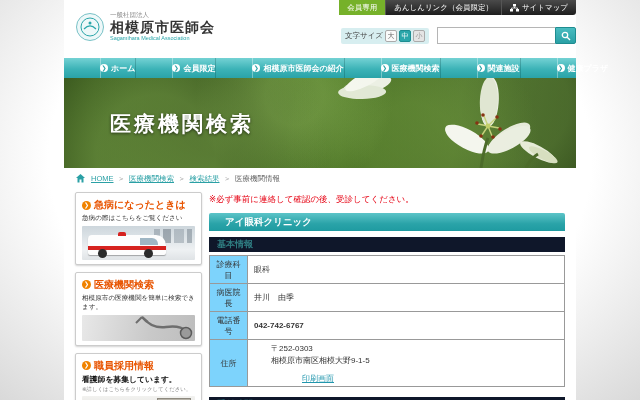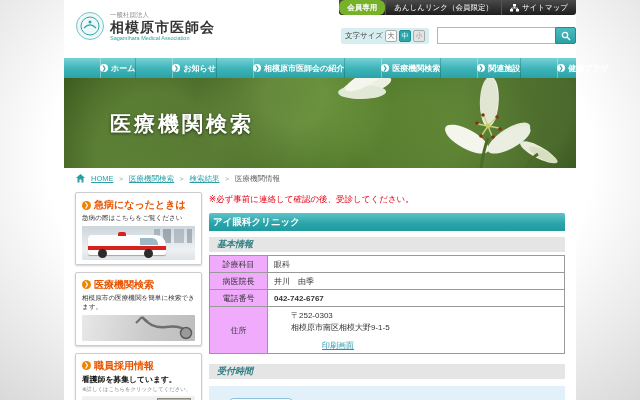--- a/index.html
+++ b/index.html
@@ -6,30 +6,30 @@
   html,body { width:640px; height:400px; overflow:hidden; }
   body {
     font-family:"Liberation Sans","DejaVu Sans",sans-serif;
     background:radial-gradient(ellipse at 50% 40%, #ffffff 60%, #d9d9d9 100%);
     color:#333;
   }
   .page { width:512px; margin:0 auto; background:#fff; height:400px; position:relative; }
 
   
   .header { position:relative; height:58px; background:#fff; }
-  .logo { position:absolute; left:12px; top:11px; display:flex; align-items:center; cursor:pointer; }
+  .logo { position:absolute; left:12px; top:11px; display:flex; align-items:flex-end; cursor:pointer; }
   .emblem { width:28px; height:28px; border-radius:50%; background:#eef8f9; border:1px solid #79c2c7; margin-right:6px; flex-shrink:0; }
   .logo-txt .small { font-size:6.5px; color:#888; }
   .logo-txt .big { font-size:14px; font-weight:bold; color:#333; letter-spacing:1px; line-height:1.1; }
   .logo-txt .en { font-size:5.5px; color:#2aa6aa; }
 
   .utility { position:absolute; top:0; right:0; height:15px; display:flex; align-items:stretch;
     background:linear-gradient(#4a4a4a,#1e1e1e); border-radius:0 0 3px 3px; font-size:7.5px; color:#fff; }
   .utility > div { display:flex; align-items:center; padding:0 8px; border-left:1px solid #555; cursor:pointer; white-space:nowrap; }
-  .utility .members { background:#76b12a; border-left:none; font-weight:bold;border-radius:6px; }
+  .utility .members { background:#76b12a; border-left:none; font-weight:normal; }
   .sitemap-ic { width:9px; height:8px; margin-right:3px; }
 
   .fontsearch { position:absolute; top:27px; right:0; display:flex; align-items:center; }
   .fontsize { display:flex; align-items:center; background:#d7eef0; padding:2px 4px; border-radius:2px; font-size:7.5px; color:#444; }
   .fs-btn { width:12px; height:12px; margin-left:2px; display:flex; align-items:center; justify-content:center;
     font-size:7px; border:1px solid #aaa; background:#fafafa; color:#666; border-radius:2px; cursor:pointer; }
   .fs-btn.sel { background:#2aa6aa; border-color:#1d8d91; color:#fff; }
   .fs-btn.dim { background:#e4e4e4; color:#999; }
   .searchbox { display:flex; margin-left:8px; }
   .search-input { width:118px; height:17px; border:1px solid #b5b5b5; border-right:none; font-size:8px; padding:0 4px; outline:none; }
@@ -83,26 +83,26 @@
   .amb-light { position:absolute; left:30px; top:-3px; width:8px; height:4px; background:#d6221f; border-radius:2px 2px 0 0; }
   .amb-wheel { position:absolute; bottom:-3px; width:9px; height:9px; background:#2b2b2b; border-radius:50%; }
   .img-steth { height:26px; position:relative; overflow:hidden; background:linear-gradient(100deg,#e8e8e8,#c9c9c9 60%,#bdbdbd); }
   .img-build { height:26px; position:relative; overflow:hidden; background:linear-gradient(#f2f2f0,#dad8d2); }
   .bld { position:absolute; right:4px; top:2px; width:34px; height:22px;
     background:repeating-linear-gradient(#b8b4aa 0 3px, #8e8a80 3px 5px); border:1px solid #8e8a80; }
 
   
   .content { flex:1; min-width:0; }
   .notice { color:#e60012; font-size:8.5px; margin:2px 0 7px; }
-  .clinic-title { height:18px; line-height:18px; padding:0 4px; color:#fff; font-weight:bold; font-size:9.5px;
+  .clinic-title { height:18px; line-height:18px; padding:0 16px; color:#fff; font-weight:bold; font-size:9.5px;
     background:linear-gradient(#5cc4c8,#2aa3a8 60%,#1f9ba1); border-radius:2px 2px 0 0; }
-  .section-bar { height:15px; line-height:15px; padding:0 8px; background:#e5e5e5; color:#2f7d82; font-weight:bold; font-size:9px; margin-top:6px;font-style:italic; }
+  .section-bar { height:15px; line-height:15px; padding:0 8px; background:#0f172a; color:#2f7d82; font-weight:bold; font-size:9px; margin-top:6px; }
   table.info { width:100%; border-collapse:collapse; margin-top:3px; }
   table.info td { border:1px solid #999; font-size:8px; padding:2.5px 6px; vertical-align:middle; }
-  td.lbl { background:#f0abfc; width:58px; text-align:center; color:#333; }
+  td.lbl { background:#7dd3fc; width:38px; text-align:center; color:#333; }
   td.val {}
   .phone { font-weight:bold; font-size:9px; }
   .addr-line { line-height:1.5;margin-left:17px; }
   .print-link { color:#2196ad; text-decoration:underline; cursor:pointer; display:inline-block; margin-top:6px;margin-left:48px; }
   .hours-sec { margin-top:10px; }
   .tab-panel { margin-top:7px; background:#e2f1f9; padding:10px 12px 0; height:70px; }
   .tab { display:inline-block; margin-left:8px; background:#fff; border:1px solid #8fc0dc; border-bottom:none;
     border-radius:5px 5px 0 0; padding:4px 16px 4px; font-size:7.5px; color:#333; position:relative; z-index:2; cursor:pointer; }
 </style>
 </head>
@@ -159,21 +159,21 @@
     </div>
   </div>
 
   <div class="nav">
     <div class="nav-item">
         <span class="nav-dot">❯</span>
         <span>ホーム</span>
       </div>
     <div class="nav-item">
         <span class="nav-dot">❯</span>
-        <span>お知らせ</span>
+        <span>会員限定</span>
       </div>
     <div class="nav-item">
         <span class="nav-dot">❯</span>
         <span>相模原市医師会の紹介</span>
       </div>
     <div class="nav-item">
         <span class="nav-dot">❯</span>
         <span>医療機関検索</span>
       </div>
     <div class="nav-item">

